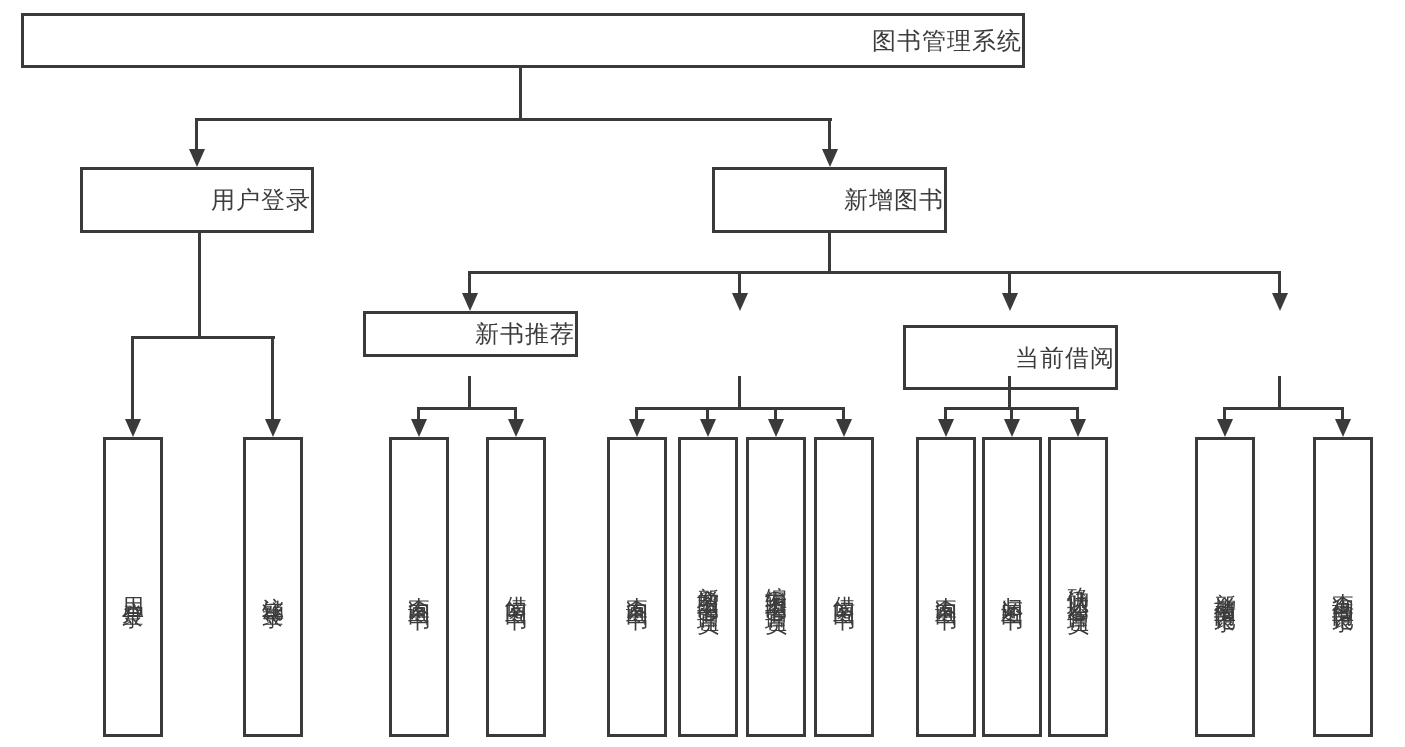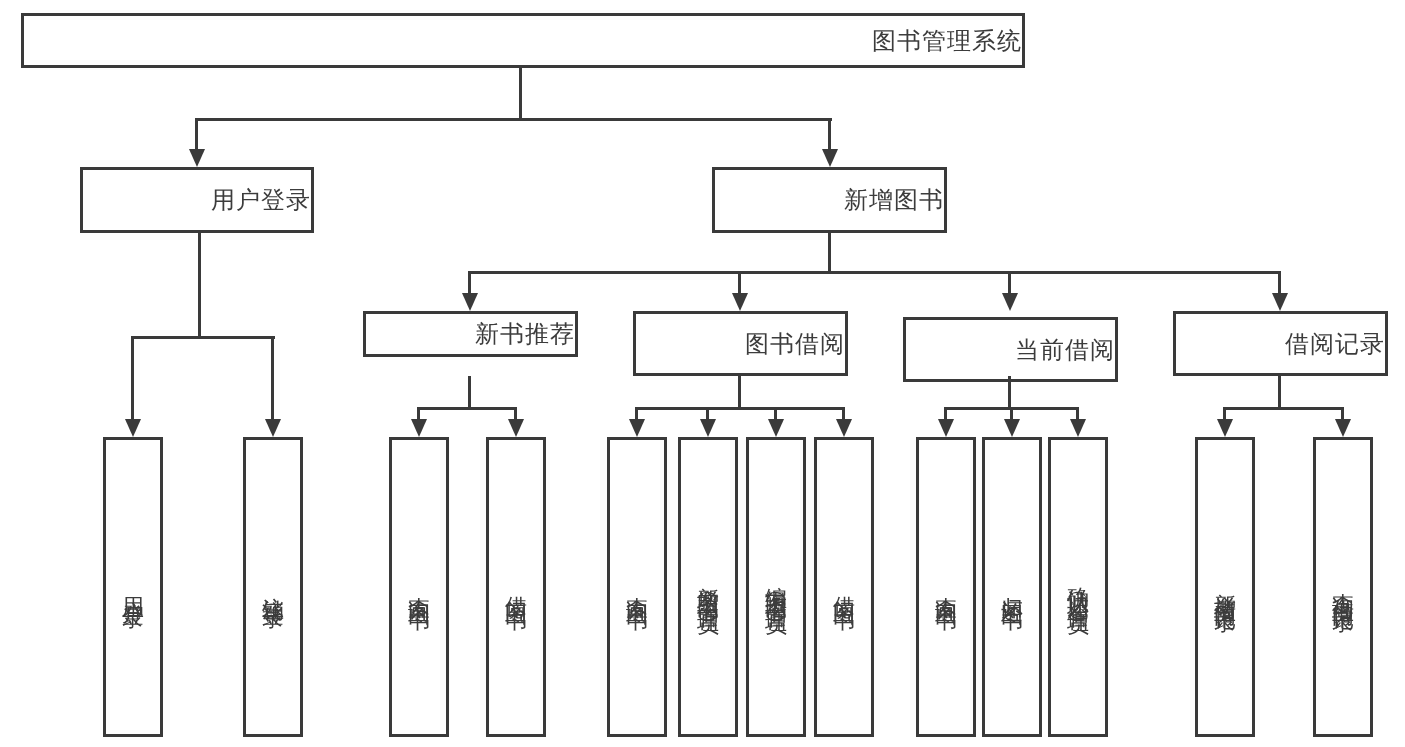--- a/index.html
+++ b/index.html
@@ -97,28 +97,22 @@
   <div class="vline" style="left:738px;top:271px;height:24px;"></div>
   <div class="arrow" style="left:732px;top:293px;"></div>
   <div class="vline" style="left:1008px;top:271px;height:24px;"></div>
   <div class="arrow" style="left:1002px;top:293px;"></div>
   <div class="vline" style="left:1278px;top:271px;height:24px;"></div>
   <div class="arrow" style="left:1272px;top:293px;"></div>
 
   <div class="box" style="left:363px;top:311px;width:215px;height:46px;">
     <span>新书推荐</span>
   </div>
-  <div class="box" style="left:633px;top:311px;width:215px;height:65px;">
-    <span>图书借阅</span>
-  </div>
-  <div class="box" style="left:903px;top:317px;width:215px;height:65px;">
+  <div class="box" style="left:903px;top:325px;width:215px;height:65px;">
     <span>当前借阅</span>
-  </div>
-  <div class="box" style="left:1173px;top:311px;width:215px;height:65px;">
-    <span>借阅记录</span>
   </div>
 
   <div class="vline" style="left:468px;top:376px;height:34px;"></div>
   <div class="hline" style="left:417px;top:407px;width:100px;"></div>
   <div class="vline" style="left:417px;top:407px;height:14px;"></div>
   <div class="arrow" style="left:411px;top:419px;"></div>
   <div class="vline" style="left:514px;top:407px;height:14px;"></div>
   <div class="arrow" style="left:508px;top:419px;"></div>
 
   <div class="vline" style="left:738px;top:376px;height:34px;"></div>

